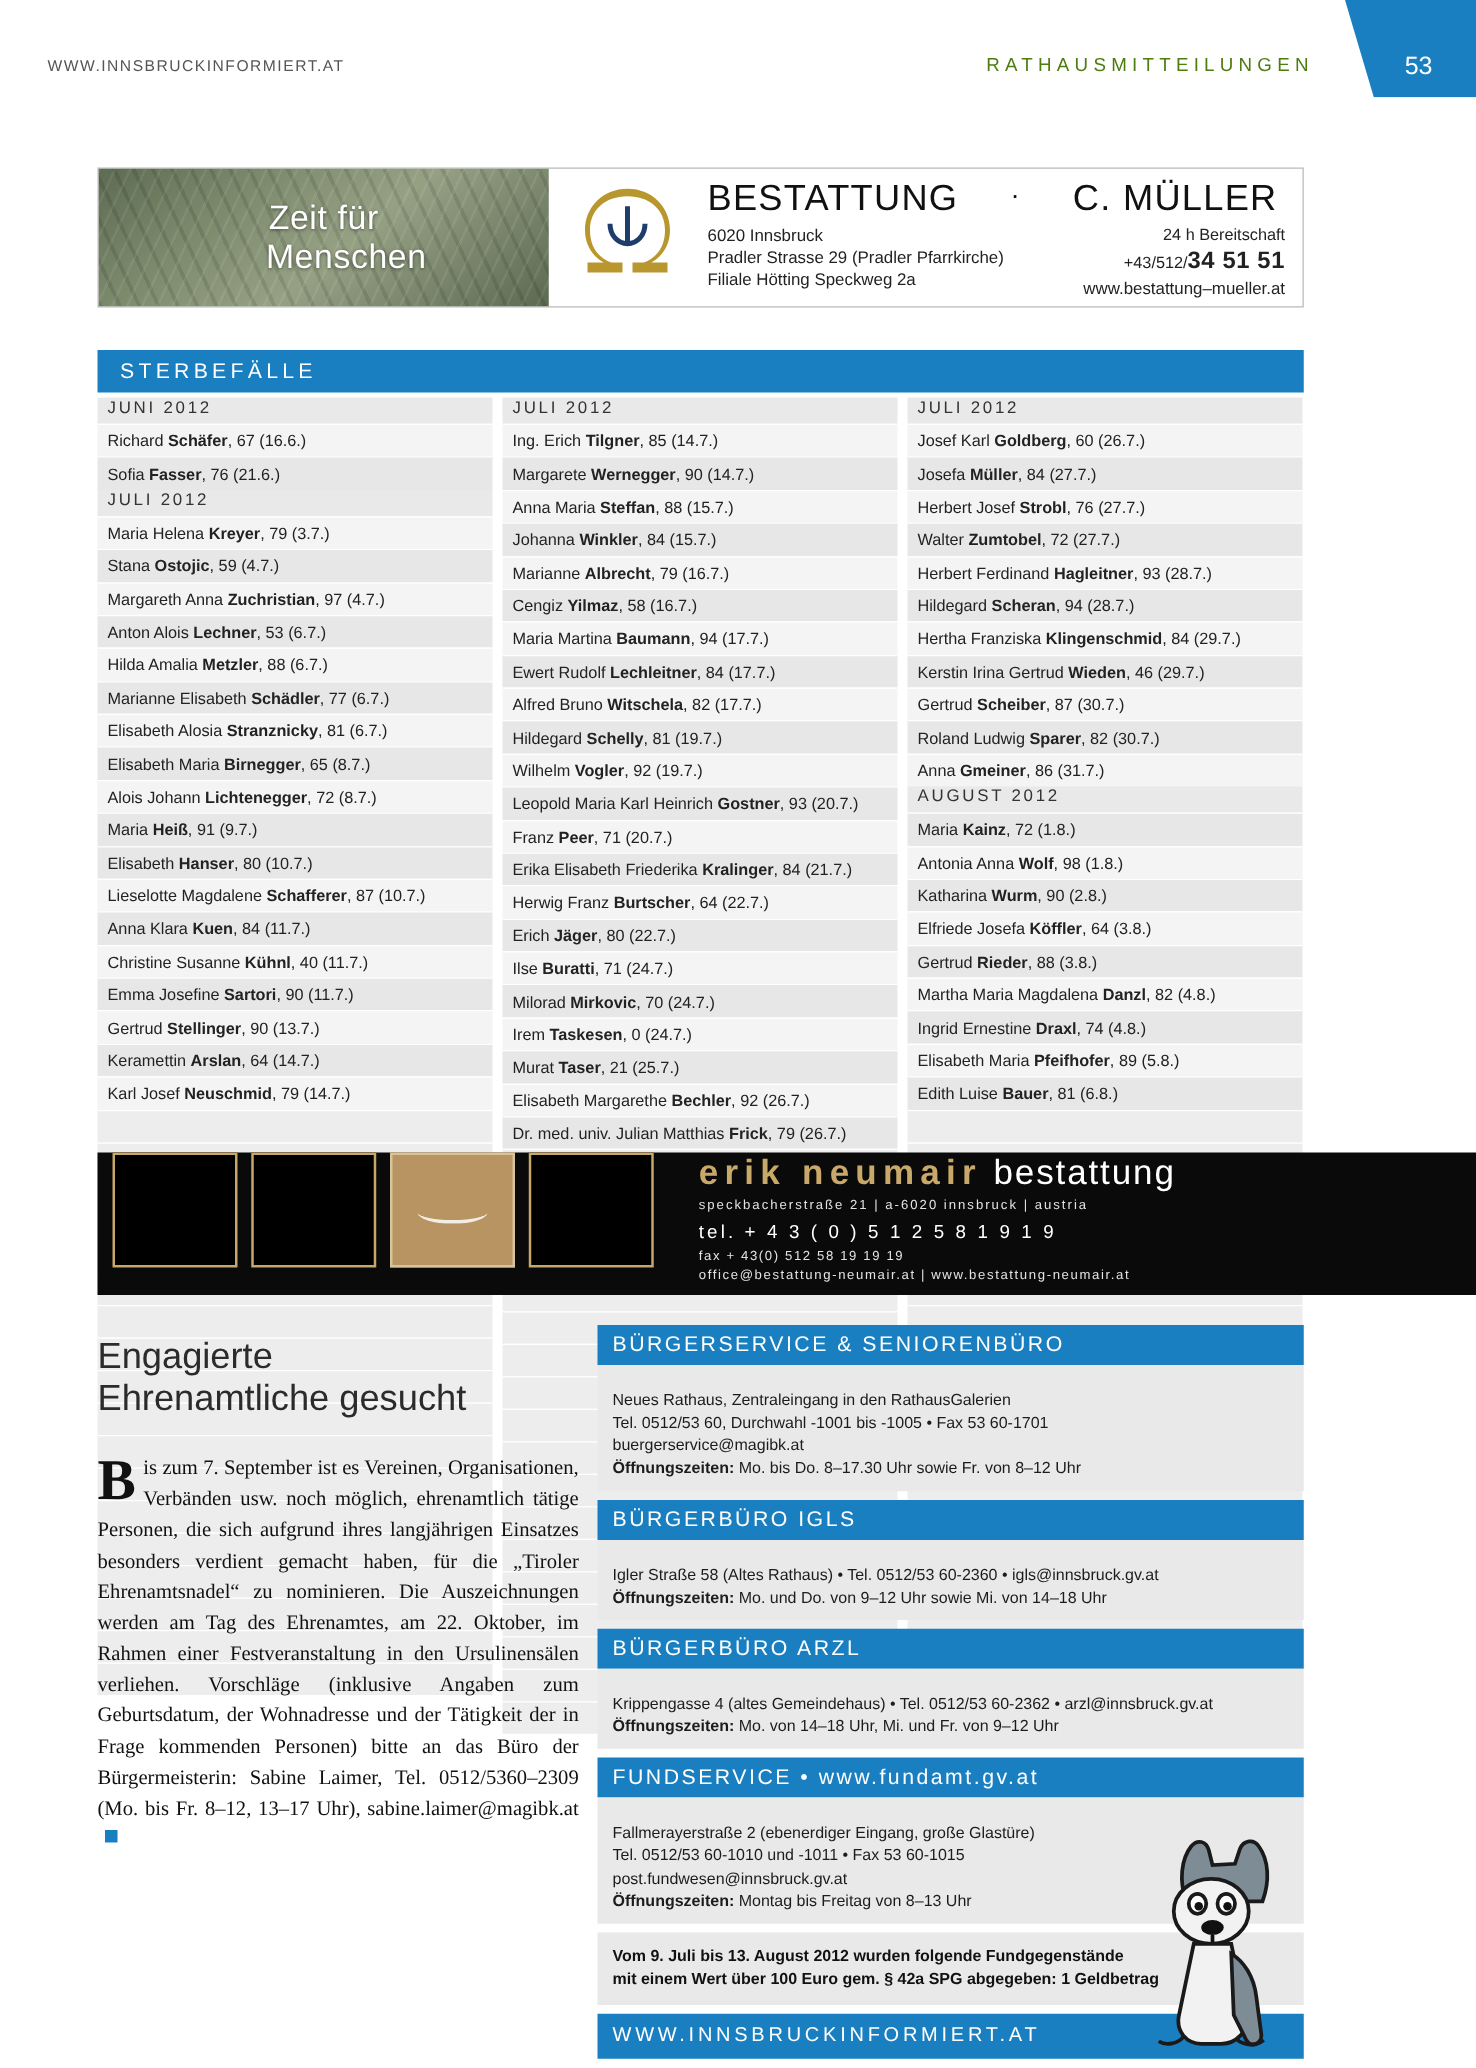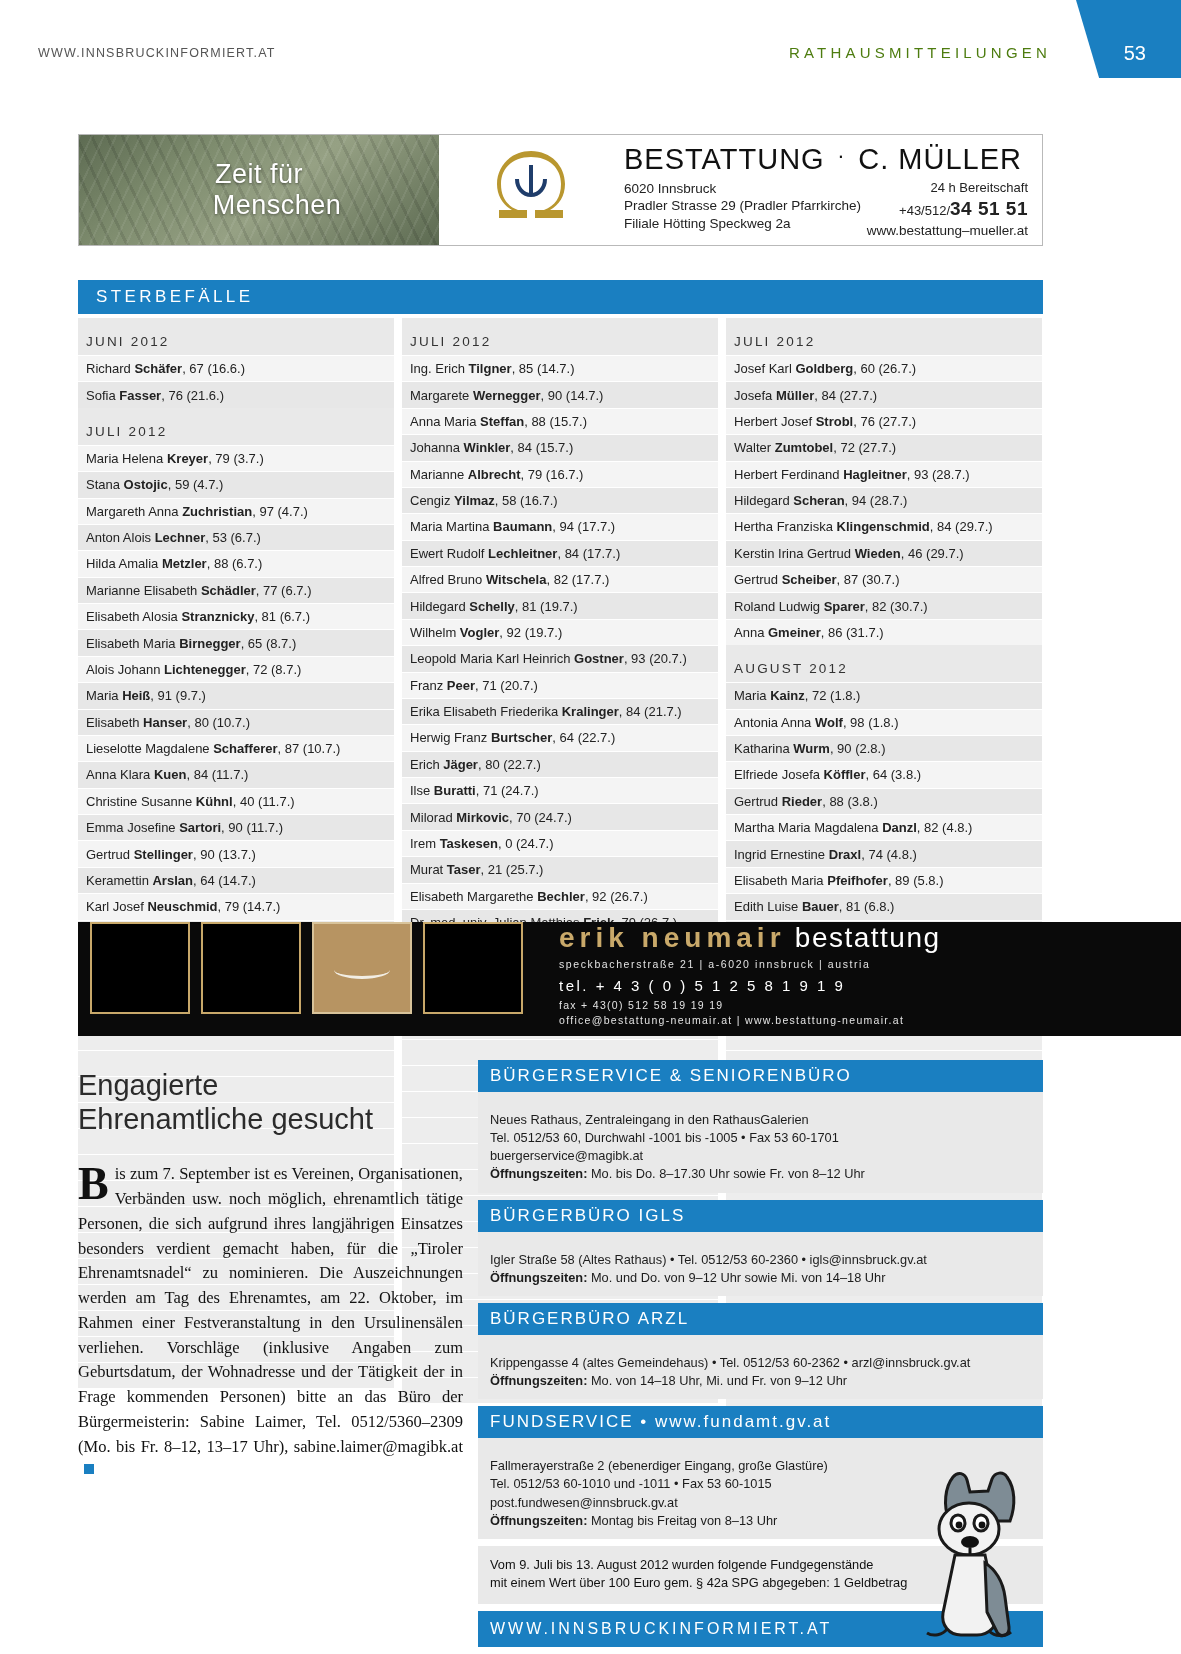--- a/index.html
+++ b/index.html
@@ -19,21 +19,21 @@
   .hdr-corner {
     position:absolute; right:0; top:0; width:105px; height:78px;
     background:#1a7fc1;
     clip-path: polygon(0 0, 100% 0, 100% 100%, 22% 100%);
   }
   .hdr-pagenum { position:absolute; right:35px; top:42px; color:#fff; font-size:20px; }
 
   
   .ad-mueller {
     position:absolute; left:78px; top:134px; width:965px; height:112px;
-    border:1px solid #b9b9b9; background:#fff; display:flex;gap:29px;
+    border:1px solid #b9b9b9; background:#fff; display:flex;
   }
   .ad-photo {
     width:360px; height:110px;
     background: linear-gradient(140deg,#5d6b52 0%, #7e8c6e 30%, #96a184 55%, #5c6a51 100%);
     position:relative; overflow:hidden;
   }
   .ad-photo:after{
     content:""; position:absolute; inset:0;
     background:
       repeating-linear-gradient(115deg, rgba(255,255,255,.07) 0 2px, rgba(0,0,0,0) 2px 11px),
@@ -58,21 +58,21 @@
 
   
   .sb-banner {
     position:absolute; left:78px; top:280px; width:965px; height:34px;
     background:#1a7fc1; color:#fff; font-size:17px; letter-spacing:3.4px;
     display:flex; align-items:center; padding-left:18px;
   }
   .sb-cols { position:absolute; left:78px; top:318px; width:965px; display:flex; gap:8px; }
   .sb-col { width:316px; }
   .sb-head {
-    font-size:13.5px; letter-spacing:2.2px; color:#333; padding:16px 6px 6px 8px;
+    font-size:13.5px; letter-spacing:2.2px; color:#333; padding:0 6px 6px 8px;
     background:#e9e9e9;
   }
   .sb-row {
     font-size:13px; color:#222; padding:5.2px 6px 5.2px 8px;
     background:#f4f4f4; border-top:1px solid #fff;
   }
   .sb-row.alt { background:#e7e7e7; }
   .sb-row b { font-weight:bold; }
   .sb-row.empty { background:#ededed; height:26px; }
 
@@ -111,21 +111,21 @@
 
   
   .services { position:absolute; left:478px; top:1060px; width:565px; }
   .sv-banner {
     background:#1a7fc1; color:#fff; font-size:17px; letter-spacing:2px;
     padding:6px 0 6px 12px;
   }
   .sv-box { background:#e9e9e9; padding:19px 12px 9px 12px; font-size:12.8px; line-height:1.42; color:#1c1c1c; }
   .sv-box b { font-weight:bold; }
   .sv-gap { height:7px; }
-  .sv-note { background:#e9e9e9; padding:10px 12px 12px 12px; font-size:12.8px; line-height:1.42; font-weight:normal; color:#111; }
+  .sv-note { background:#e9e9e9; padding:10px 12px 12px 12px; font-size:12.8px; line-height:1.42; font-weight:bold; color:#111; }
   .sv-foot {
     background:#1a7fc1; color:#fff; font-size:16px; letter-spacing:3px;
     padding:9px 0 9px 12px; margin-top:7px;
   }
   
   .dog { position:absolute; right:6px; bottom:-6px; width:140px; height:210px; }
 </style>
 </head>
 <body>
 

